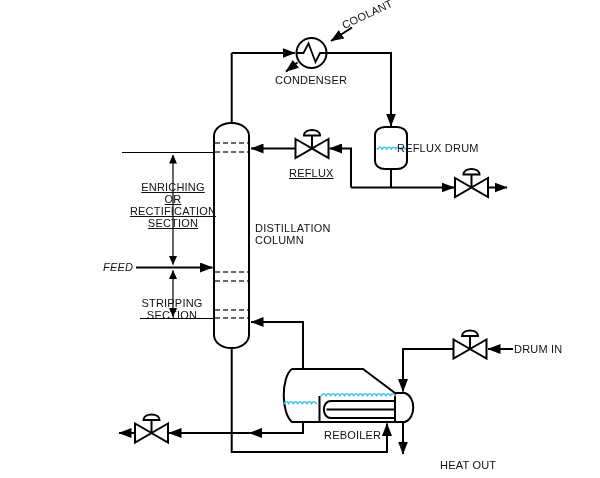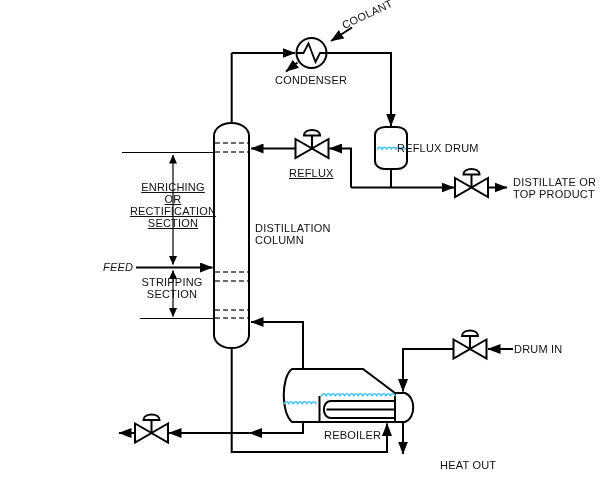--- a/index.html
+++ b/index.html
@@ -120,40 +120,36 @@
       <line x1="173" y1="155" x2="173" y2="264.5" marker-start="url(#arrsR)" marker-end="url(#arrs)"></line>
       <line x1="173" y1="270.5" x2="173" y2="316.5" marker-start="url(#arrsR)" marker-end="url(#arrs)"></line>
     </g>
   </svg>
 
   <div class="lbl rot" style="left:345px;top:19px;">COOLANT</div>
   <div class="lbl" style="left:275px;top:74px;">CONDENSER</div>
   <div class="lbl" style="left:397px;top:142px;">REFLUX DRUM</div>
   <div class="lbl" style="left:289px;top:167px;text-decoration:underline;">REFLUX</div>
 
-  <div class="lbl" style="left:513px;top:176px;">
-    <div>DISTILLATE OR</div>
-    <div>TOP PRODUCT</div>
-  </div>
 
   <div class="lbl" style="left:255px;top:222px;">
     <div>DISTILLATION</div>
     <div>COLUMN</div>
   </div>
 
   <div class="lbl center" style="left:127px;top:181px;width:92px;text-decoration:underline;">
     <div>ENRICHING</div>
     <div>OR</div>
     <div>RECTIFICATION</div>
     <div>SECTION</div>
   </div>
 
   <div class="lbl" style="left:103px;top:261px;font-style:italic;">FEED</div>
 
-  <div class="lbl center" style="left:126px;top:276px;width:92px;">
+  <div class="lbl center" style="left:126px;top:297px;width:92px;">
     <div>STRIPPING</div>
     <div>SECTION</div>
   </div>
 
   <div class="lbl" style="left:514px;top:343px;">DRUM IN</div>
   <div class="lbl" style="left:324px;top:429px;">REBOILER</div>
   <div class="lbl" style="left:396px;top:459px;margin-left:44px;">HEAT OUT</div>
 
   <div class="lbl center" style="left:6px;top:420px;width:106px;">
   </div>

